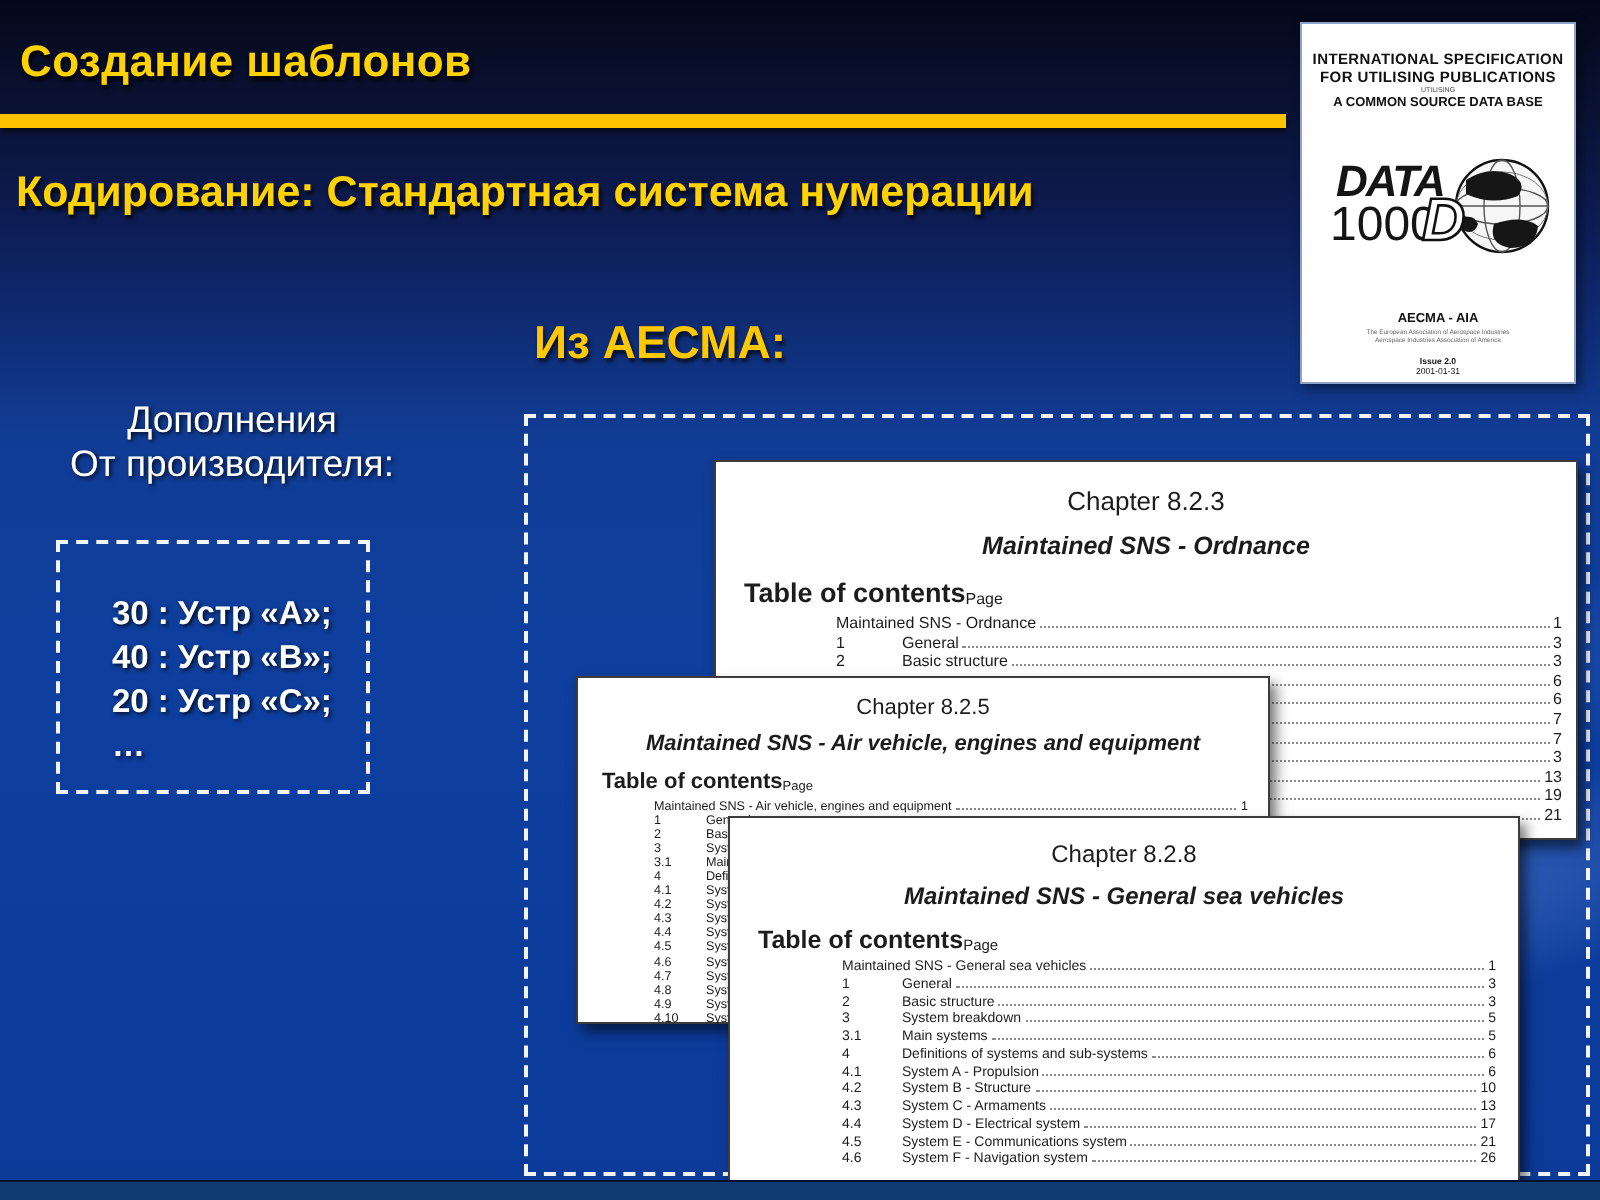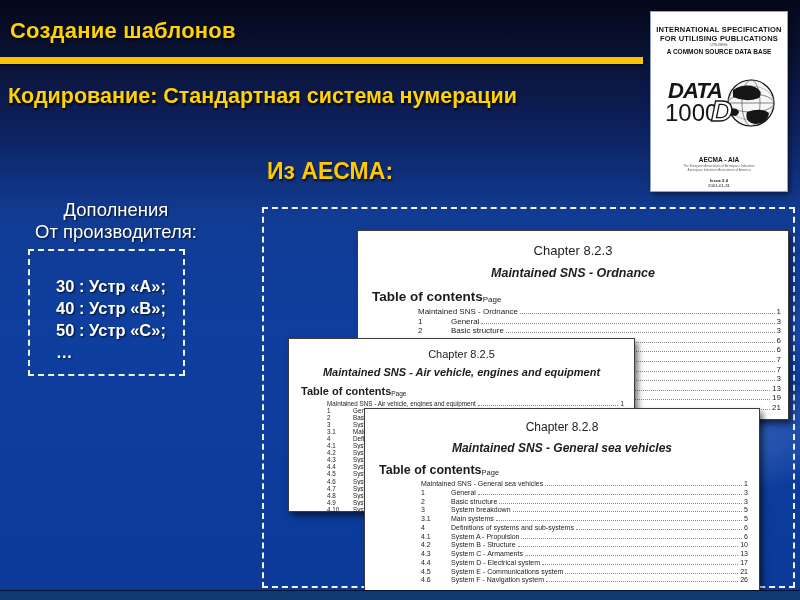--- a/index.html
+++ b/index.html
@@ -17,21 +17,21 @@
   .page-title{position:absolute;left:10px;top:18px;font-size:22px;font-weight:bold;color:#ffd200;
     text-shadow:1px 2px 2px rgba(0,0,0,.85);letter-spacing:.2px;white-space:nowrap;}
   .title-rule{position:absolute;left:0;top:57px;width:643px;height:7px;background:#fdc300;
     box-shadow:0 2px 2px rgba(0,0,0,.5);}
   .subtitle{position:absolute;left:8px;top:84px;font-size:21.5px;font-weight:bold;color:#ffd200;
     text-shadow:1px 2px 2px rgba(0,0,0,.85);white-space:nowrap;}
   .aecma-heading{position:absolute;left:267px;top:158px;font-size:23px;font-weight:bold;color:#ffc800;
     text-shadow:1px 2px 2px rgba(0,0,0,.7);white-space:nowrap;}
   .manu-label{position:absolute;left:10px;top:199px;width:212px;text-align:center;color:#fff;
     font-size:18.5px;font-weight:normal;line-height:22px;text-shadow:1px 1px 2px rgba(0,0,0,.8);}
-  .additions-box{position:absolute;left:28px;top:249px;width:157px;height:127px;box-sizing:border-box;
+  .additions-box{position:absolute;left:28px;top:270px;width:157px;height:127px;box-sizing:border-box;
     border:2px dashed rgba(255,255,255,.95);z-index:2;}
   .additions-list{margin:0;padding:24px 0 0 26px;list-style:none;color:#fff;font-size:16.5px;
     font-weight:bold;line-height:22px;text-shadow:1px 1px 2px rgba(0,0,0,.8);white-space:nowrap;}
   .docs-area{position:absolute;left:262px;top:207px;width:533px;height:381px;box-sizing:border-box;
     border:2px dashed rgba(255,255,255,.95);z-index:1;}
   .bottom-bar{position:absolute;left:0;bottom:0;width:800px;height:9px;background:#0d3a70;
     border-top:1px solid #041230;z-index:6;}
 
   
   .page{position:absolute;background:#fff;border:1px solid #3c3c3c;box-sizing:border-box;
@@ -135,21 +135,21 @@
 
   <div class="manu-label">
     <div>Дополнения</div>
     <div>От производителя:</div>
   </div>
 
   <div class="additions-box">
     <ul class="additions-list">
         <li>30 : Устр «А»;</li>
         <li>40 : Устр «В»;</li>
-        <li>50 : Устр «С»;</li>
+        <li>20 : Устр «С»;</li>
         <li>…</li>
       </ul>
   </div>
 
   <div class="docs-area"></div>
 
   <section class="page page-823">
     <h3>Chapter 8.2.3</h3>
     <h4>Maintained SNS - Ordnance</h4>
     <div class="toc-head">

